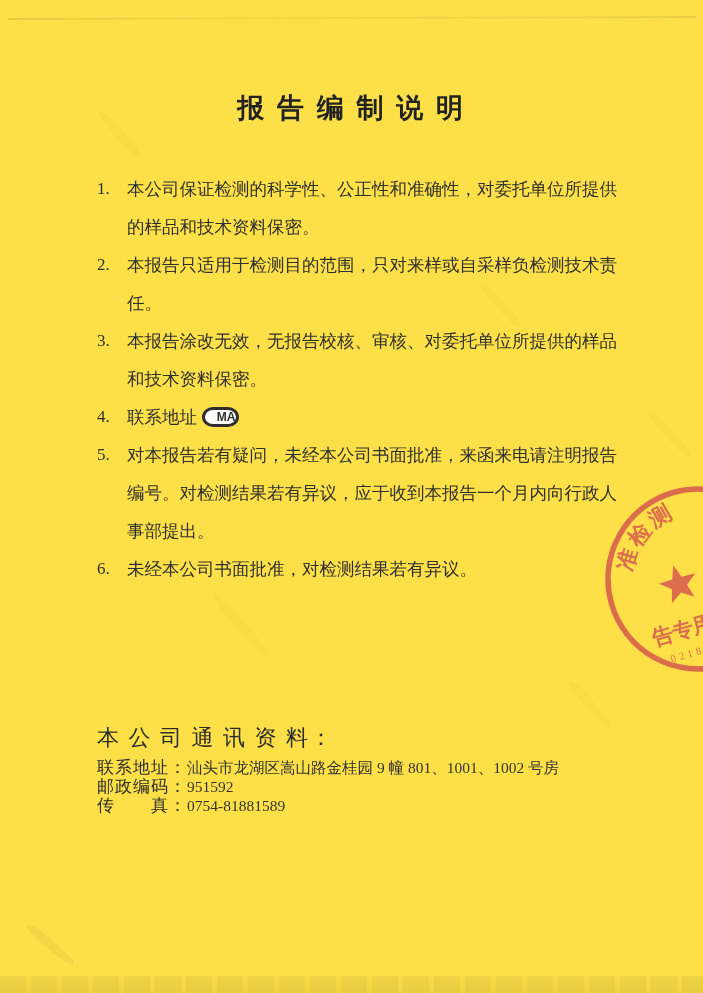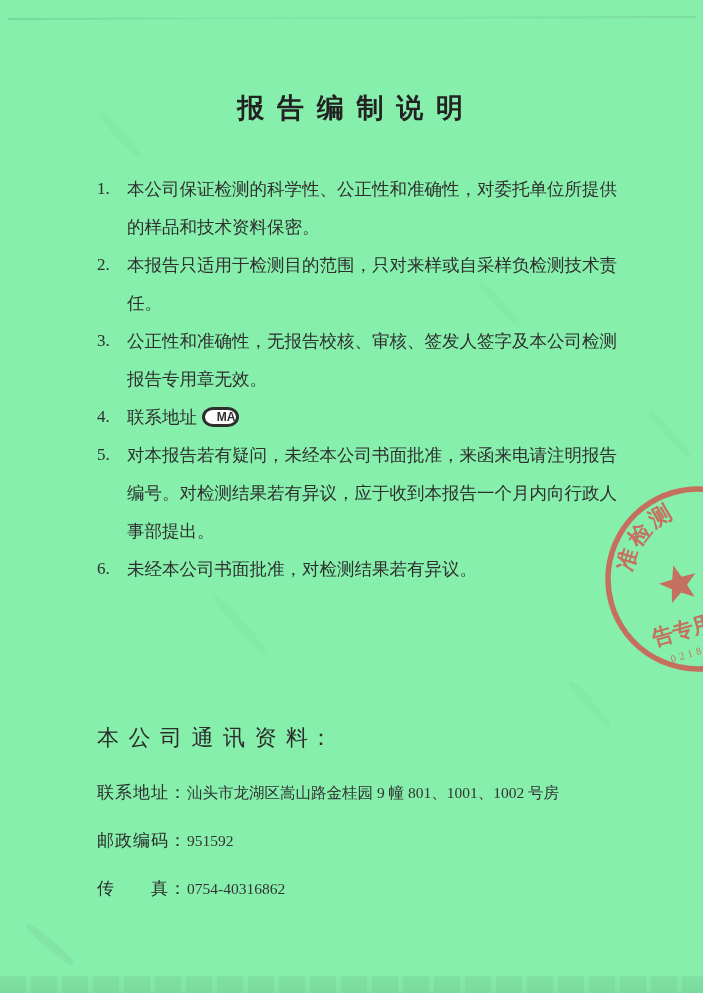--- a/index.html
+++ b/index.html
@@ -1,20 +1,20 @@
 <!DOCTYPE html>
 <html><head>
 <meta charset="utf-8">
 <style>
   html, body { margin: 0; padding: 0; background: #ffffff; }
   .page {
     position: relative;
     width: 703px;
     height: 993px;
-    background: #86efac;
+    background: #fde047;
     overflow: hidden;
     font-family: "Liberation Serif", "DejaVu Serif", serif;
     color: #2f2f2f;
   }
   
   .scan-top-line {
     position: absolute; top: 17px; left: 8px; width: 688px; height: 2px;
     background: linear-gradient(90deg, rgba(0,0,0,0.10), rgba(0,0,0,0.04) 30%, rgba(0,0,0,0.05) 70%, rgba(0,0,0,0.08));
     transform: rotate(-0.15deg);
   }
@@ -61,21 +61,21 @@
   .cma-inner {
     position: absolute; top: 50%; left: 50%; transform: translate(-50%,-52%);
     font-family: "Liberation Sans", sans-serif;
     font-weight: bold; font-size: 12px; color: #2e2e2e; letter-spacing: 0;
     line-height: 1;
     padding-left: 11px;
   }
 
   .contact { margin: 130px 0 0 97px; }
   .contact-header { font-size: 22px; letter-spacing: 2px; line-height: 40px; color: #2c2c2c; }
-  .contact-row { margin-top: 22px; line-height: 26px; }
+  .contact-row { line-height: 19px; }
   .c-label { font-size: 17px; letter-spacing: 1px; color: #2c2c2c; }
   .c-value { font-size: 15.5px; color: #333; }
 
   .stamp {
     position: absolute; top: 479px; left: 598px;
     width: 200px; height: 200px;
     opacity: 0.82;
   }
   .stamp text { fill: #d4554f; font-family: "Liberation Serif", "DejaVu Serif", serif; }
 </style>
@@ -98,21 +98,21 @@
     <div class="note">
       <span class="num">1.</span>
       <span class="txt">本公司保证检测的科学性、公正性和准确性，对委托单位所提供的样品和技术资料保密。</span>
     </div>
     <div class="note">
       <span class="num">2.</span>
       <span class="txt">本报告只适用于检测目的范围，只对来样或自采样负检测技术责任。</span>
     </div>
     <div class="note">
       <span class="num">3.</span>
-      <span class="txt">公正性和准确性，无报告校核、审核、签发人签字及本公司检测报告专用章无效。</span>
+      <span class="txt">本报告涂改无效，无报告校核、审核、对委托单位所提供的样品和技术资料保密。</span>
     </div>
     <div class="note">
       <span class="num">4.</span>
       <span class="txt">
         <span>联系地址</span><span class="cma"><span class="cma-inner">MA</span></span>
       </span>
     </div>
     <div class="note">
       <span class="num">5.</span>
       <span class="txt">对本报告若有疑问，未经本公司书面批准，来函来电请注明报告编号。对检测结果若有异议，应于收到本报告一个月内向行政人事部提出。</span>
@@ -125,21 +125,21 @@
 
   <div class="contact">
     <div class="contact-header">本 公 司 通 讯 资 料：</div>
     <div class="contact-row">
       <span class="c-label">联系地址：</span><span class="c-value">汕头市龙湖区嵩山路金桂园 9 幢 801、1001、1002 号房</span>
     </div>
     <div class="contact-row">
       <span class="c-label">邮政编码：</span><span class="c-value">951592</span>
     </div>
     <div class="contact-row">
-      <span class="c-label">传　　真：</span><span class="c-value">0754-40316862</span>
+      <span class="c-label">传　　真：</span><span class="c-value">0754-81881589</span>
     </div>
   </div>
 
   <svg class="stamp" viewBox="0 0 200 200" xmlns="http://www.w3.org/2000/svg">
     <defs>
       <path id="arcTop" d="M 34,100 A 66,66 0 0 1 166,100" fill="none"></path>
     </defs>
     <g transform="rotate(-16 100 100)">
       <circle cx="100" cy="100" r="90" fill="none" stroke="#d4554f" stroke-width="5.5"></circle>
       <text font-size="22" font-weight="bold" letter-spacing="3">

